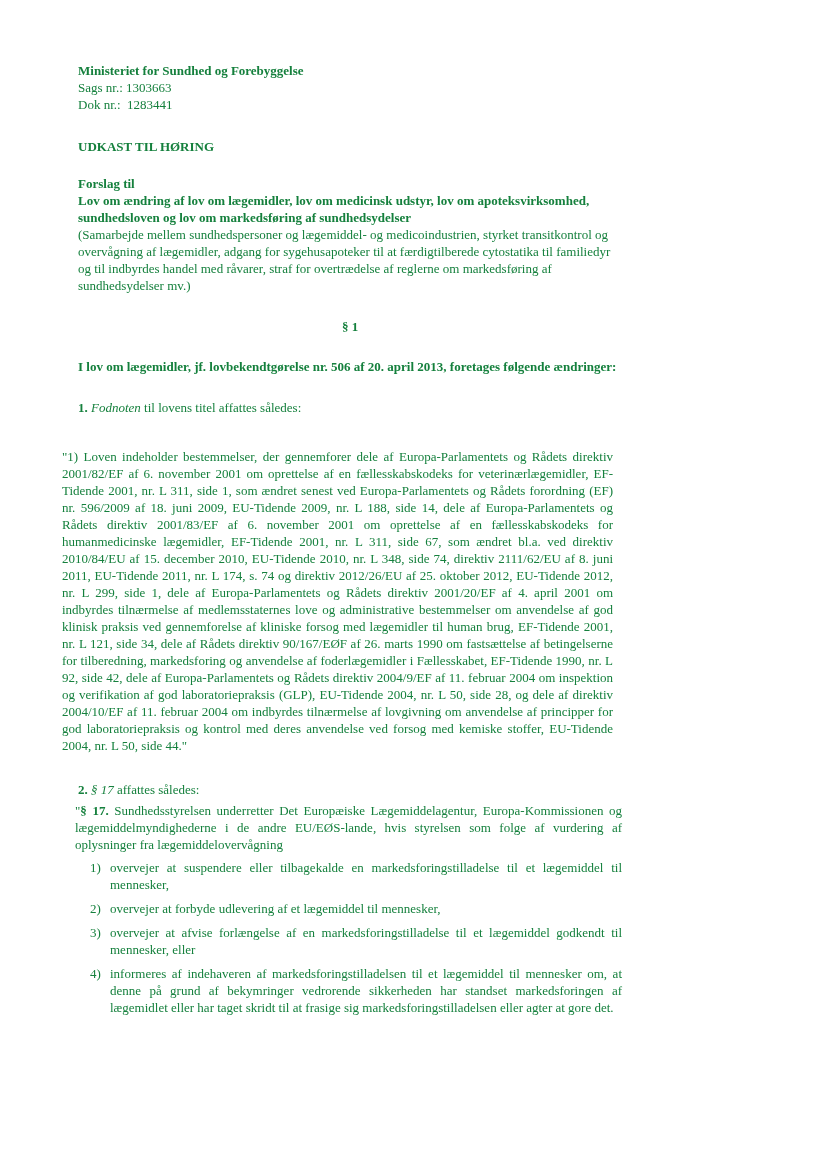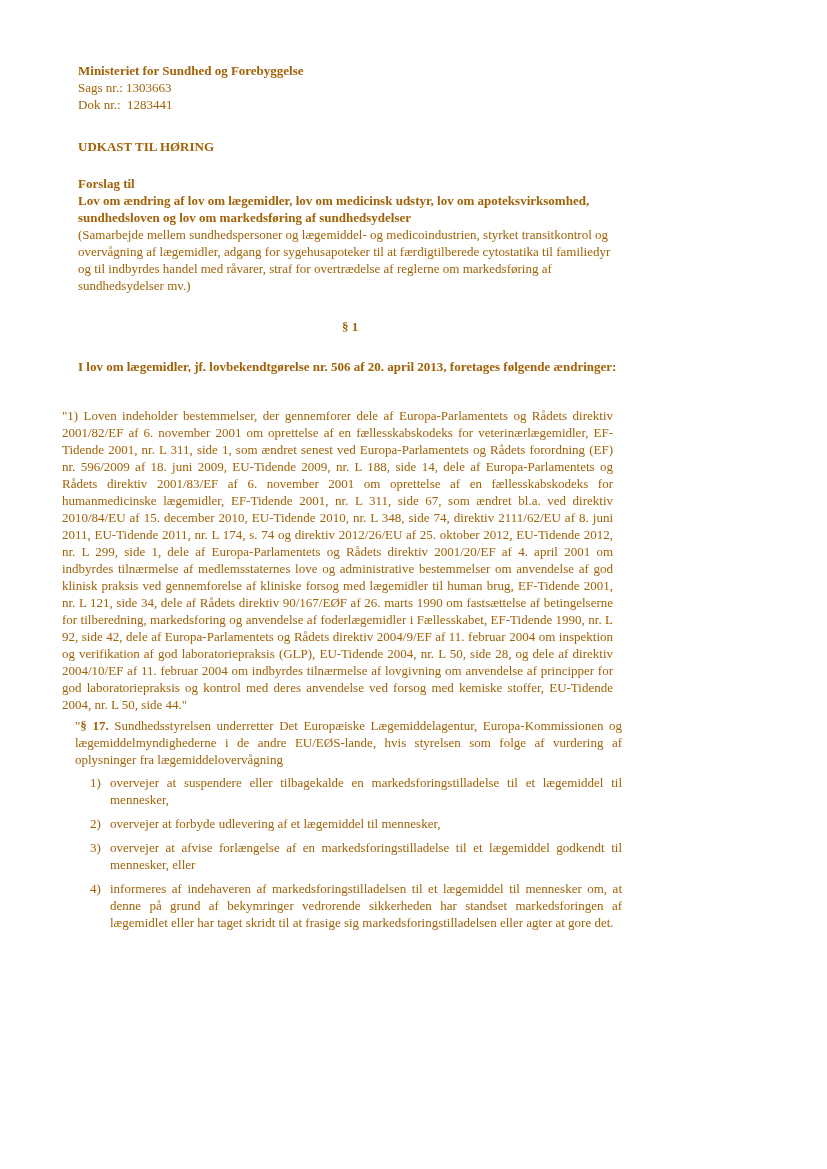--- a/index.html
+++ b/index.html
@@ -5,21 +5,21 @@
   html, body {
     margin: 0;
     padding: 0;
     background: #ffffff;
   }
   .page {
     position: relative;
     width: 827px;
     height: 1169px;
     background: #ffffff;
-    color: #a16207;
+    color: #15803d;
     font-family: "Liberation Serif", "DejaVu Serif", serif;
     font-size: 13px;
     line-height: 17px;
     overflow: hidden;
   }
   .content {
     position: absolute;
     left: 78px;
     top: 62px;
     width: 544px;
@@ -78,23 +78,25 @@
     <div class="proposal-heading">Forslag til</div>
 
     <div class="law-title">Lov om ændring af lov om lægemidler, lov om medicinsk udstyr, lov om apoteksvirksomhed, sundhedsloven og lov om markedsføring af sundhedsydelser</div>
 
     <div class="law-subtitle">(Samarbejde mellem sundhedspersoner og lægemiddel- og medicoindustrien, styrket transitkontrol og overvågning af lægemidler, adgang for sygehusapoteker til at færdigtilberede cytostatika til familiedyr og til indbyrdes handel med råvarer, straf for overtrædelse af reglerne om markedsføring af sundhedsydelser mv.)</div>
 
     <div class="section-heading">§ 1</div>
 
     <div class="section-intro">I lov om lægemidler, jf. lovbekendtgørelse nr. 506 af 20. april 2013, foretages følgende ændringer:</div>
 
+    <div class="amendment-lead"><span class="b">1.</span> <span class="i">Fodnoten</span><span> til lovens titel affattes således:</span></div>
 
     <div class="footnote-text">"1) Loven indeholder bestemmelser, der gennemforer dele af Europa-Parlamentets og Rådets direktiv 2001/82/EF af 6. november 2001 om oprettelse af en fællesskabskodeks for veterinærlægemidler, EF-Tidende 2001, nr. L 311, side 1, som ændret senest ved Europa-Parlamentets og Rådets forordning (EF) nr. 596/2009 af 18. juni 2009, EU-Tidende 2009, nr. L 188, side 14, dele af Europa-Parlamentets og Rådets direktiv 2001/83/EF af 6. november 2001 om oprettelse af en fællesskabskodeks for humanmedicinske lægemidler, EF-Tidende 2001, nr. L 311, side 67, som ændret bl.a. ved direktiv 2010/84/EU af 15. december 2010, EU-Tidende 2010, nr. L 348, side 74, direktiv 2111/62/EU af 8. juni 2011, EU-Tidende 2011, nr. L 174, s. 74 og direktiv 2012/26/EU af 25. oktober 2012, EU-Tidende 2012, nr. L 299, side 1, dele af Europa-Parlamentets og Rådets direktiv 2001/20/EF af 4. april 2001 om indbyrdes tilnærmelse af medlemsstaternes love og administrative bestemmelser om anvendelse af god klinisk praksis ved gennemforelse af kliniske forsog med lægemidler til human brug, EF-Tidende 2001, nr. L 121, side 34, dele af Rådets direktiv 90/167/EØF af 26. marts 1990 om fastsættelse af betingelserne for tilberedning, markedsforing og anvendelse af foderlægemidler i Fællesskabet, EF-Tidende 1990, nr. L 92, side 42, dele af Europa-Parlamentets og Rådets direktiv 2004/9/EF af 11. februar 2004 om inspektion og verifikation af god laboratoriepraksis (GLP), EU-Tidende 2004, nr. L 50, side 28, og dele af direktiv 2004/10/EF af 11. februar 2004 om indbyrdes tilnærmelse af lovgivning om anvendelse af principper for god laboratoriepraksis og kontrol med deres anvendelse ved forsog med kemiske stoffer, EU-Tidende 2004, nr. L 50, side 44."</div>
 
+    <div class="amendment-lead amendment-lead-2"><span class="b">2.</span> <span class="i">§ 17</span><span> affattes således:</span></div>
 
     <div class="provision-para"><span>"</span><span class="b">§ 17.</span><span> Sundhedsstyrelsen underretter Det Europæiske Lægemiddelagentur, Europa-Kommissionen og lægemiddelmyndighederne i de andre EU/EØS-lande, hvis styrelsen som folge af vurdering af oplysninger fra lægemiddelovervågning</span></div>
 
     <div class="provision-list">
       <div class="provision-item">
         <span class="item-number">1)</span>
         <span>overvejer at suspendere eller tilbagekalde en markedsforingstilladelse til et lægemiddel til mennesker,</span>
       </div>
       <div class="provision-item">
         <span class="item-number">2)</span>

